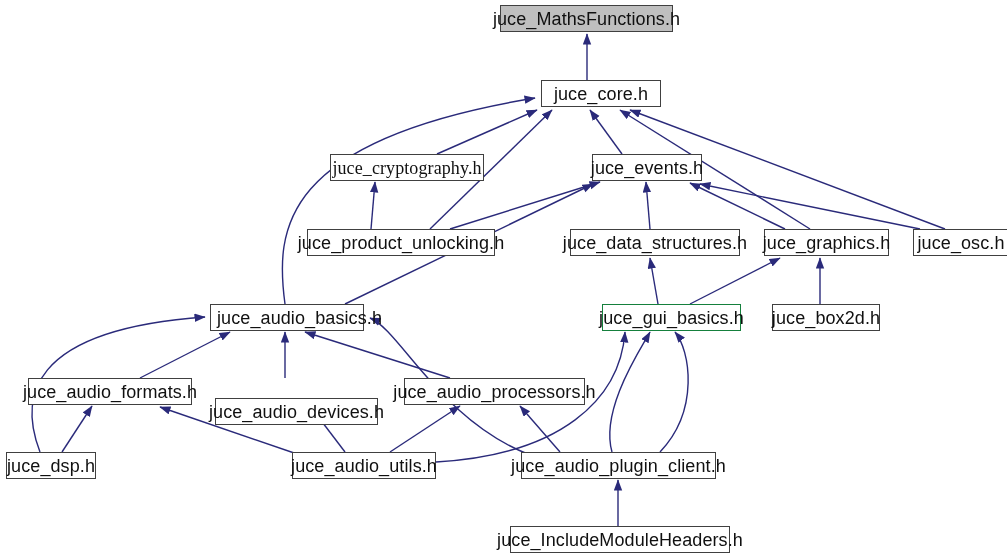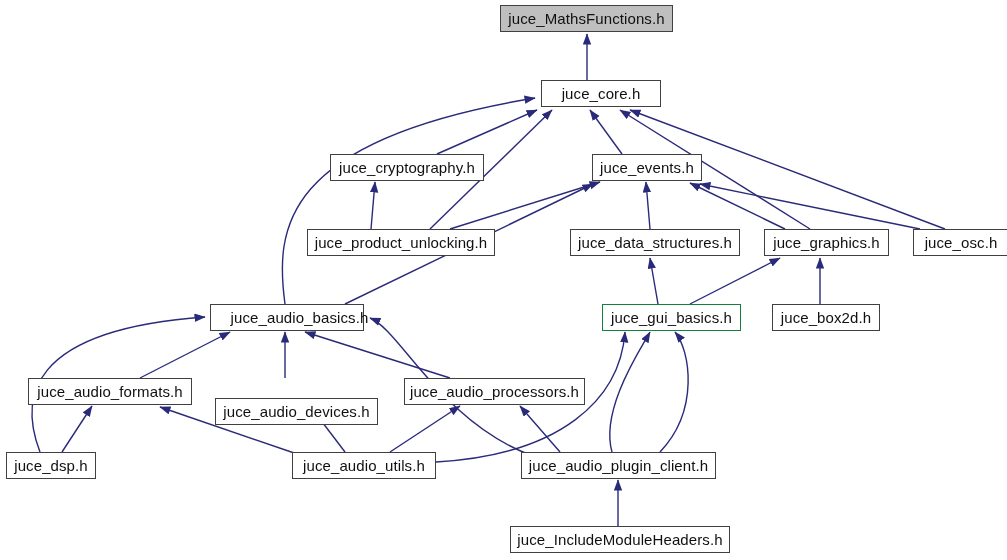--- a/index.html
+++ b/index.html
@@ -24,21 +24,21 @@
   }
   .node {
     position: absolute;
     box-sizing: border-box;
     display: flex;
     align-items: center;
     justify-content: center;
     height: 27px;
     background: #ffffff;
     border: 1px solid #404040;
-    font-size: 15px;
+    font-size: 18px;
     color: #101010;
     white-space: nowrap;
     padding: 0 7px;
     letter-spacing: 0.1px;
   }
   .node.root {
     background: #bfbfbf;
     border-color: #404040;
   }
   .node.highlight {
@@ -91,21 +91,21 @@
         <path d="M 618 526 L 618 480"></path>
       </g>
   </svg>
   <div id="node-layer">
       <div class="node root" style="left: 500px; top: 5px; width: 173px;">
         <span class="node-label">juce_MathsFunctions.h</span>
       </div>
       <div class="node" style="left: 541px; top: 80px; width: 120px;">
         <span class="node-label">juce_core.h</span>
       </div>
-      <div class="node" style="left: 330px; top: 154px; width: 154px;">
+      <div class="node" style="left: 330px; top: 154px; width: 154px; font-family: Liberation Serif, serif;">
         <span class="node-label">juce_cryptography.h</span>
       </div>
       <div class="node" style="left: 592px; top: 154px; width: 110px;">
         <span class="node-label">juce_events.h</span>
       </div>
       <div class="node" style="left: 307px; top: 229px; width: 188px;">
         <span class="node-label">juce_product_unlocking.h</span>
       </div>
       <div class="node" style="left: 570px; top: 229px; width: 170px;">
         <span class="node-label">juce_data_structures.h</span>

